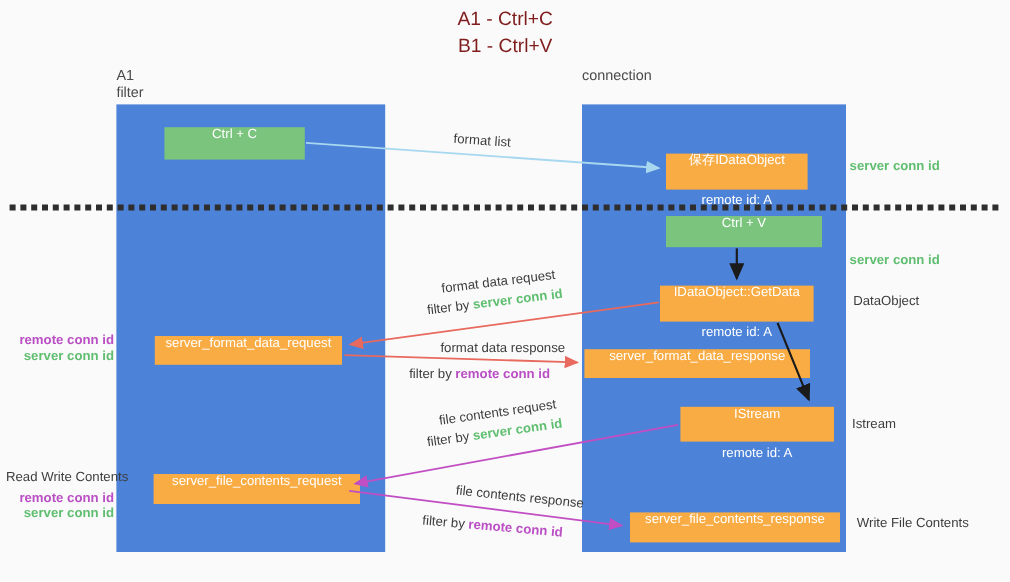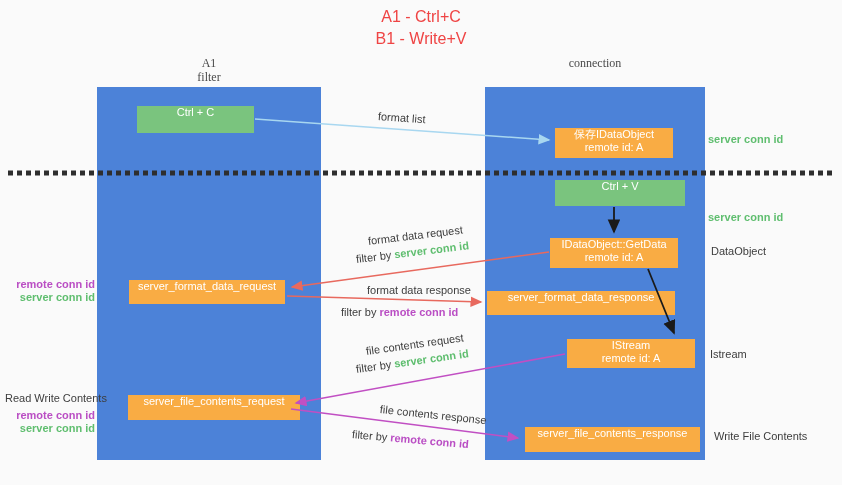--- a/index.html
+++ b/index.html
@@ -1,45 +1,45 @@
 <!DOCTYPE html>
 <html><head>
 <meta charset="utf-8">
 <style>
   html,body { margin:0; padding:0; background:#fafafa; }
   .stage {
     position:relative; width:842px; height:485px; background:#fafafa;
     font-family:"Liberation Sans", sans-serif; overflow:hidden;
   }
   .title-line { position:absolute; left:0; width:842px; text-align:center;
-    font-size:16px; color:#ef4444; }
-  .colhead { position:absolute; text-align:center; font-size:12px; color:#4a4a4a; line-height:14px;font-family:Liberation Serif, serif; }
+    font-size:16px; color:#7f1d1d; }
+  .colhead { position:absolute; font-size:12px; color:#4a4a4a; line-height:14px; }
   .col { position:absolute; top:87px; height:373px; background:#4c82d8; }
   .node { position:absolute; display:flex; flex-direction:column; align-items:center;
     justify-content:flex-start; color:#fff; font-size:11px; line-height:13px; text-align:center;
     white-space:nowrap; }
-  .orange { background:#f9ac44; }
+  .orange { background:#f9ac44;gap:20px; }
   .greenbtn { background:#7ac47e; }
   .flow { position:absolute; font-size:11px; color:#3d3d3d; white-space:nowrap; transform-origin:left center; }
   .fb { margin-right:3px; }
   .green-t { color:#5fbe6f; font-weight:bold; }
   .purple-t { color:#ba4ec4; font-weight:bold; }
   .side { position:absolute; font-size:11px; color:#3d3d3d; white-space:nowrap; }
   .side.bold-green { color:#5fbe6f; font-weight:bold; }
   .leftcol-pair { position:absolute; width:95px; text-align:right; font-size:11px;
     font-weight:bold; line-height:13px; white-space:nowrap; }
   .arrows { position:absolute; left:0; top:0; pointer-events:none; }
 </style>
 </head>
 <body>
 
 <div class="stage">
 
   <div class="title-line" style="top:8px">A1 - Ctrl+C</div>
-  <div class="title-line" style="top:30px">B1 - Write+V</div>
+  <div class="title-line" style="top:30px">B1 - Ctrl+V</div>
 
   <div class="colhead" style="left:97px;width:224px;top:56px">
     <div>A1</div>
     <div>filter</div>
   </div>
   <div class="colhead" style="left:485px;width:220px;top:56px">
     <div>connection</div>
   </div>
 
   <div class="col" style="left:97px;width:224px"></div>

